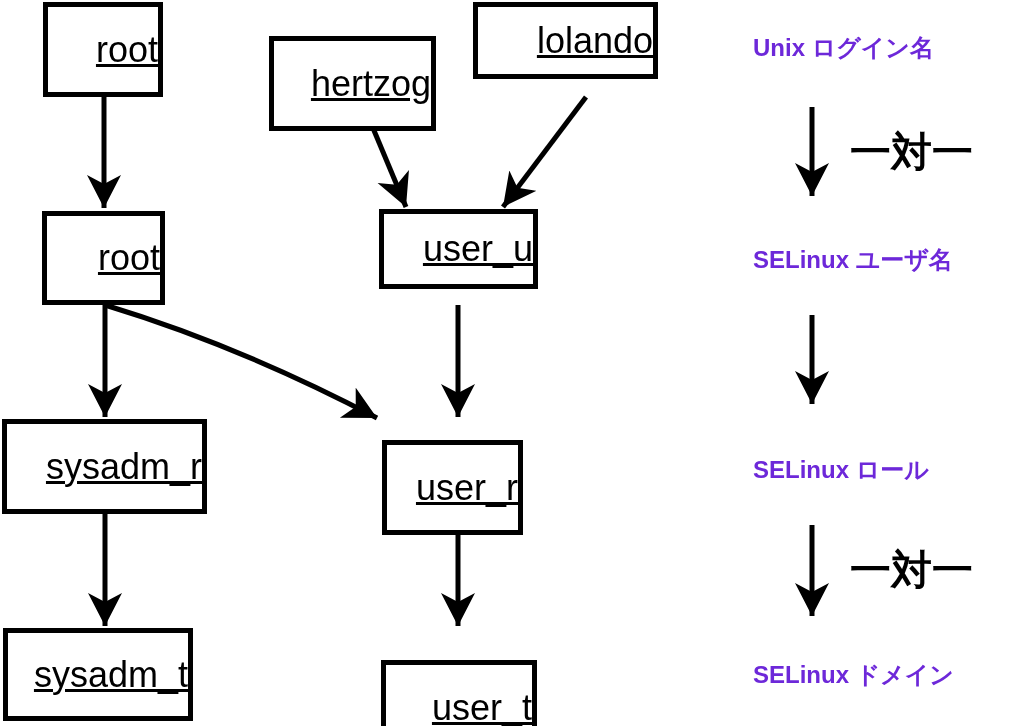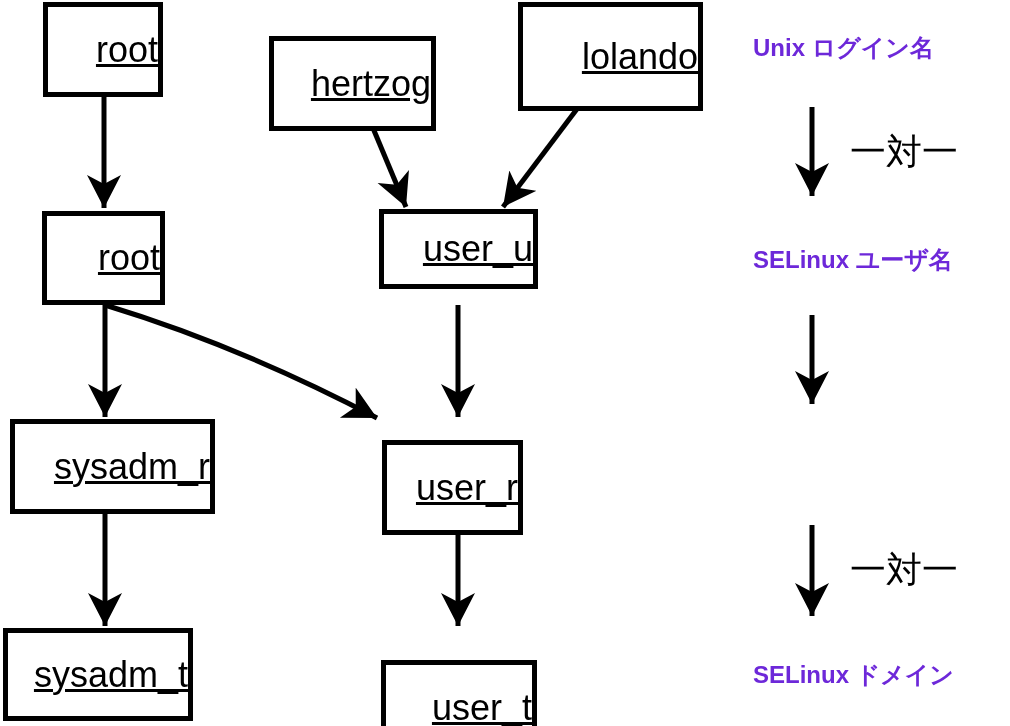--- a/index.html
+++ b/index.html
@@ -39,23 +39,23 @@
   .legend-h {
     position: absolute;
     font-size: 24px;
     line-height: 40px;
     font-weight: 700;
     color: #6d28d9;
     white-space: nowrap;
   }
   .legend-rel {
     position: absolute;
-    font-size: 36px;
+    font-size: 41px;
     line-height: 38px;
-    font-weight: 400;
+    font-weight: 700;
     color: #000000;
     white-space: nowrap;
   }
 </style>
 </head>
 <body>
 
 <div class="stage">
 
   <svg class="edges-layer" width="1010" height="726" viewBox="0 0 1010 726" xmlns="http://www.w3.org/2000/svg">
@@ -76,44 +76,45 @@
     <path d="M812,315 L812,404" stroke="#000000" stroke-width="5" fill="none" marker-end="url(#ah)"></path>
     <path d="M812,525 L812,616" stroke="#000000" stroke-width="5" fill="none" marker-end="url(#ah)"></path>
   </svg>
 
   <div class="node" style="left:43px;  top:2px;   width:120px; height:95px;">
     <span>root</span>
   </div>
   <div class="node" style="left:269px; top:2px;   width:167px; height:95px;margin-top:34px;">
     <span>hertzog</span>
   </div>
-  <div class="node" style="left:518px; top:2px;   width:185px; height:109px;">
+  <div class="node" style="left:473px; top:2px;   width:185px; height:77px;">
     <span>lolando</span>
   </div>
 
   <div class="node" style="left:42px;  top:211px; width:123px; height:94px;">
     <span>root</span>
   </div>
   <div class="node" style="left:379px; top:209px; width:159px; height:80px;">
     <span>user_u</span>
   </div>
 
-  <div class="node" style="left:10px;   top:419px; width:205px; height:95px;">
+  <div class="node" style="left:2px;   top:419px; width:205px; height:95px;">
     <span>sysadm_r</span>
   </div>
   <div class="node" style="left:382px; top:440px; width:141px; height:95px;">
     <span>user_r</span>
   </div>
 
   <div class="node" style="left:3px;   top:628px; width:190px; height:93px;">
     <span>sysadm_t</span>
   </div>
   <div class="node" style="left:381px; top:660px; width:156px; height:95px;">
     <span>user_t</span>
   </div>
 
   <div class="legend-h" style="left:753px; top:28px;">Unix ログイン名</div>
   <div class="legend-rel" style="left:850px; top:133px;">一対一</div>
   <div class="legend-h" style="left:753px; top:240px;">SELinux ユーザ名</div>
+  <div class="legend-h" style="left:753px; top:450px;">SELinux ロール</div>
   <div class="legend-rel" style="left:850px; top:551px;">一対一</div>
   <div class="legend-h" style="left:753px; top:655px;">SELinux ドメイン</div>
 
 </div>
 
 </body></html>

